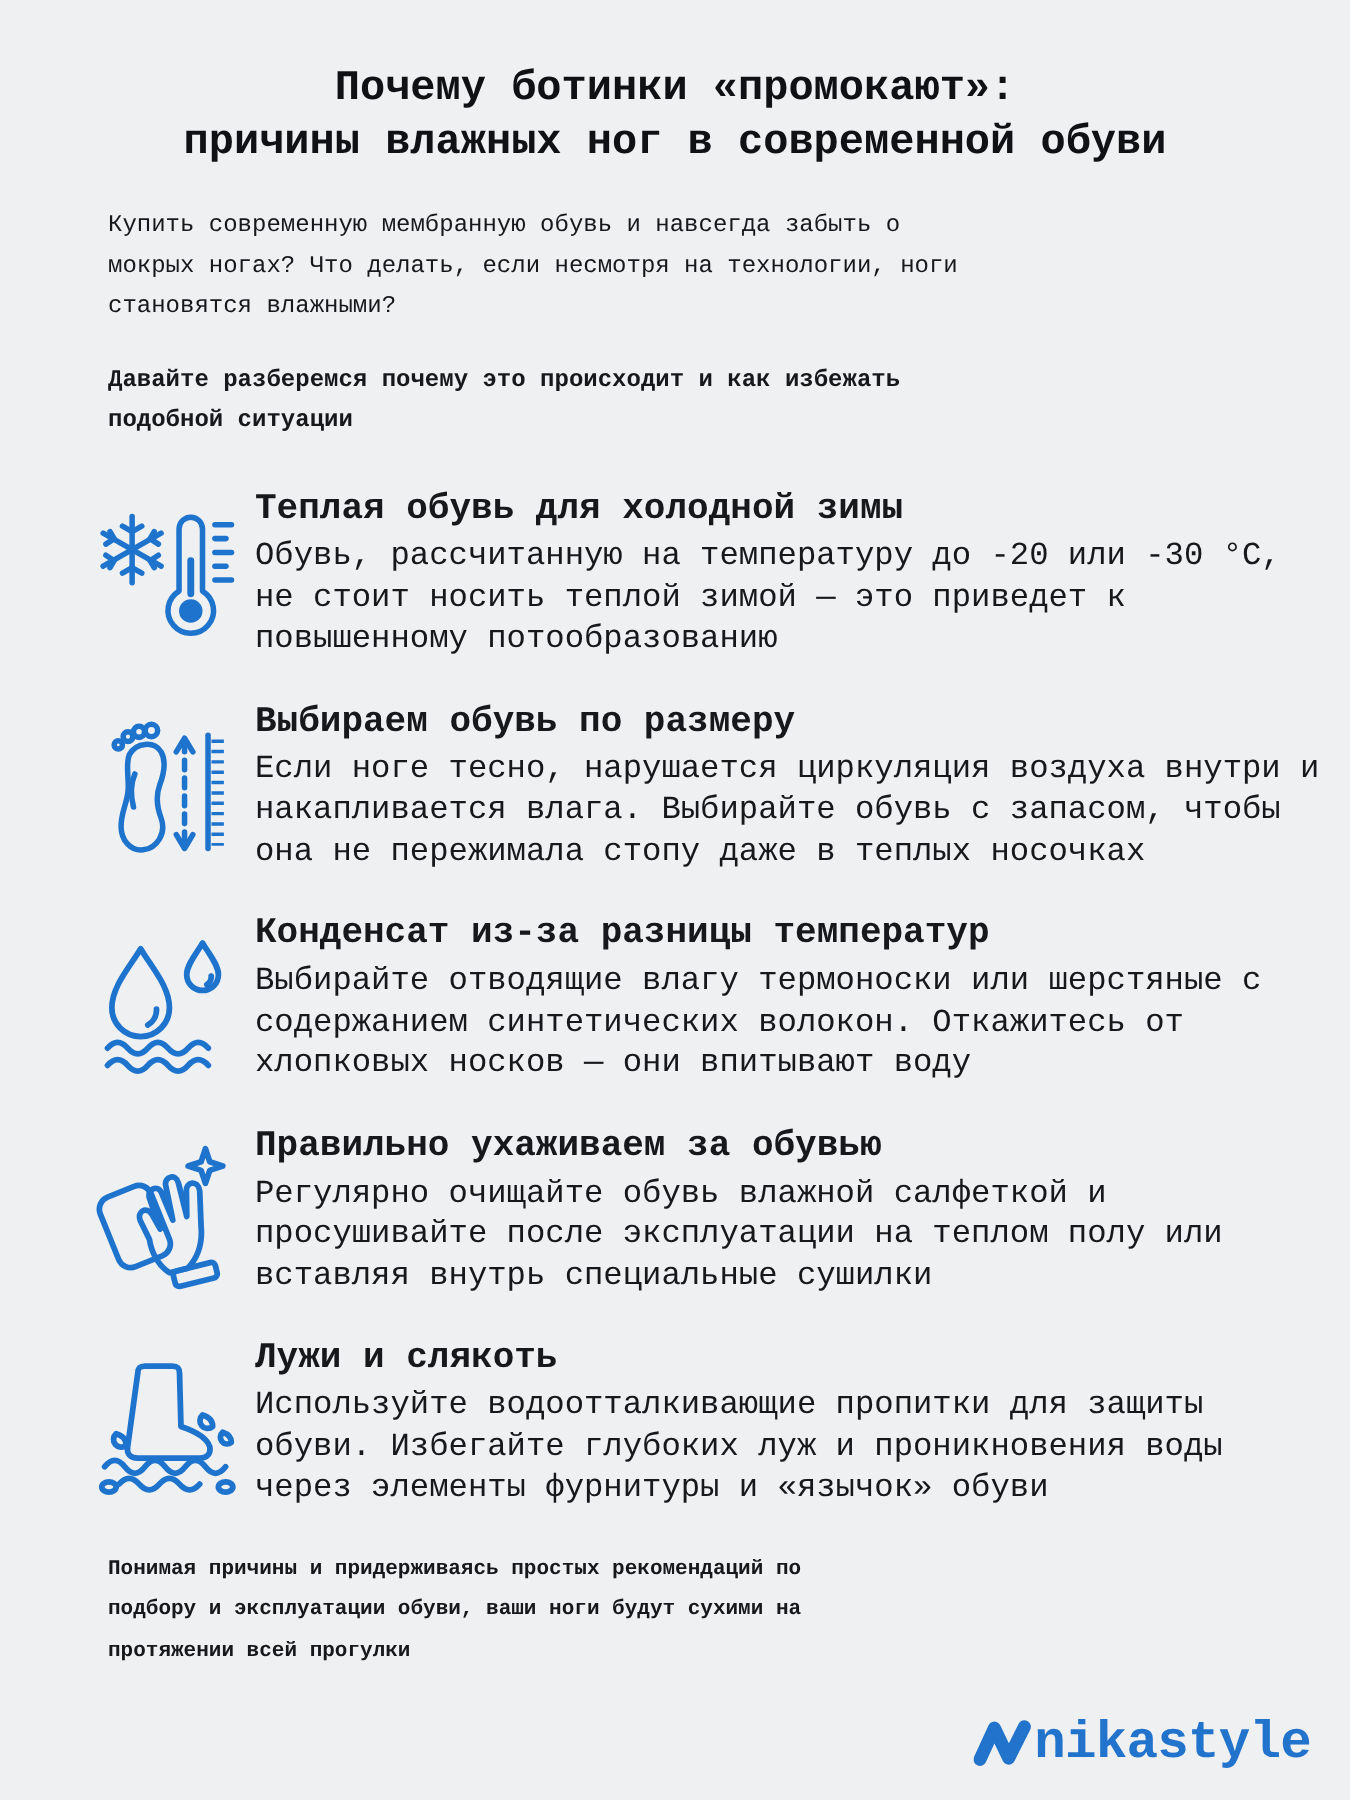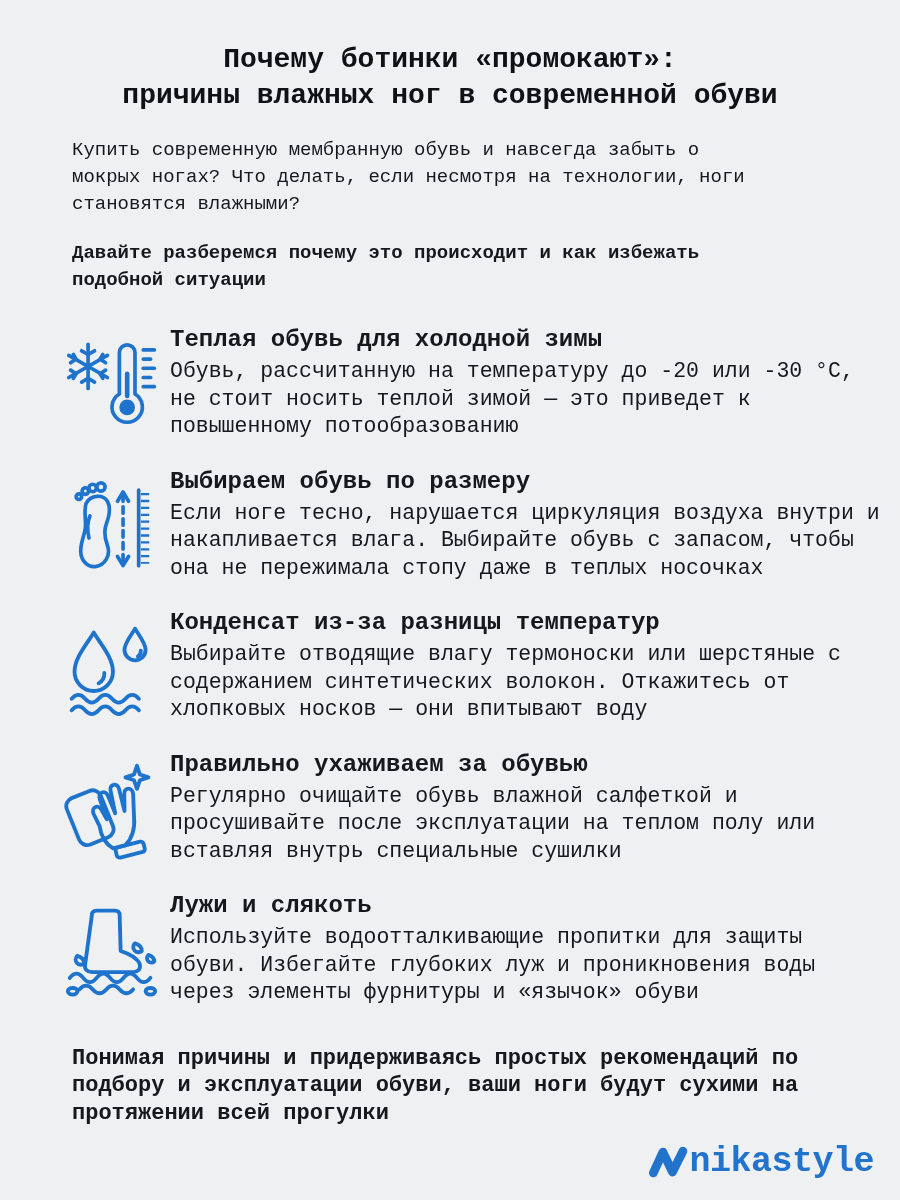--- a/index.html
+++ b/index.html
@@ -2,32 +2,32 @@
 <html><head>
 <meta charset="utf-8">
 <style>
   html,body{margin:0;padding:0;background:#dfe2e6;}
   .page{
     position:relative;width:900px;height:1200px;margin:0 auto;
     background:#eef0f2;overflow:hidden;
     font-family:Liberation Mono, monospace;color:#16181b;
   }
   .title{padding-top:42px;text-align:center;font-size:28px;line-height:36px;font-weight:700;color:#101114;}
-  .para{margin:0 60px 0 72px;font-size:19px;line-height:27px;}
+  .para{margin:0 60px 0 72px;font-size:16px;line-height:27px;}
   .para div{white-space:nowrap;}
   .intro{margin-top:23px;}
   .lead{margin-top:22px;font-weight:700;}
   .items{margin-top:31px;}
   .item{display:flex;margin:0 30px 26px 60px;}
   .icon-box{flex:none;width:104px;display:flex;justify-content:center;align-items:flex-start;padding-top:10px;}
   .item-text{flex:1;margin-left:6px;}
   .item-title{font-size:24px;font-weight:700;line-height:30px;margin-bottom:3px;}
   .item-body{font-size:21.5px;line-height:27.5px;}
   .item-body div{white-space:nowrap;}
-  .conclusion{margin-top:38px;font-weight:700;font-size:22px;line-height:27.5px;}
+  .conclusion{margin-top:26px;font-weight:700;font-size:14px;line-height:27.5px;}
   .footer{position:absolute;top:1142px;right:26px;display:flex;align-items:center;}
   .brand{font-size:35px;font-weight:700;color:#2273cc;letter-spacing:-0.5px;}
   .icn{fill:none;stroke:#1e73cd;stroke-width:4;stroke-linecap:round;stroke-linejoin:round;}
   .fll{fill:#1e73cd;stroke:none;}
   .icn2{fill:none;stroke:#2273cc;stroke-linecap:round;stroke-linejoin:round;}
 </style>
 </head>
 <body>
 
 <div class="page">

